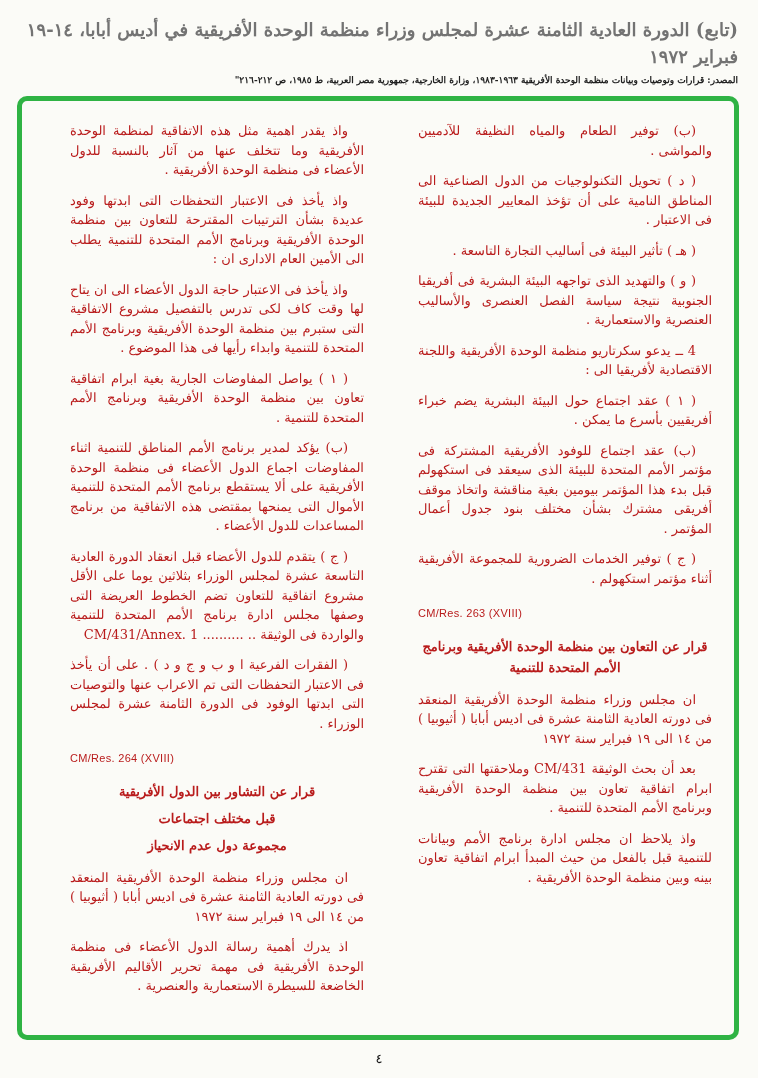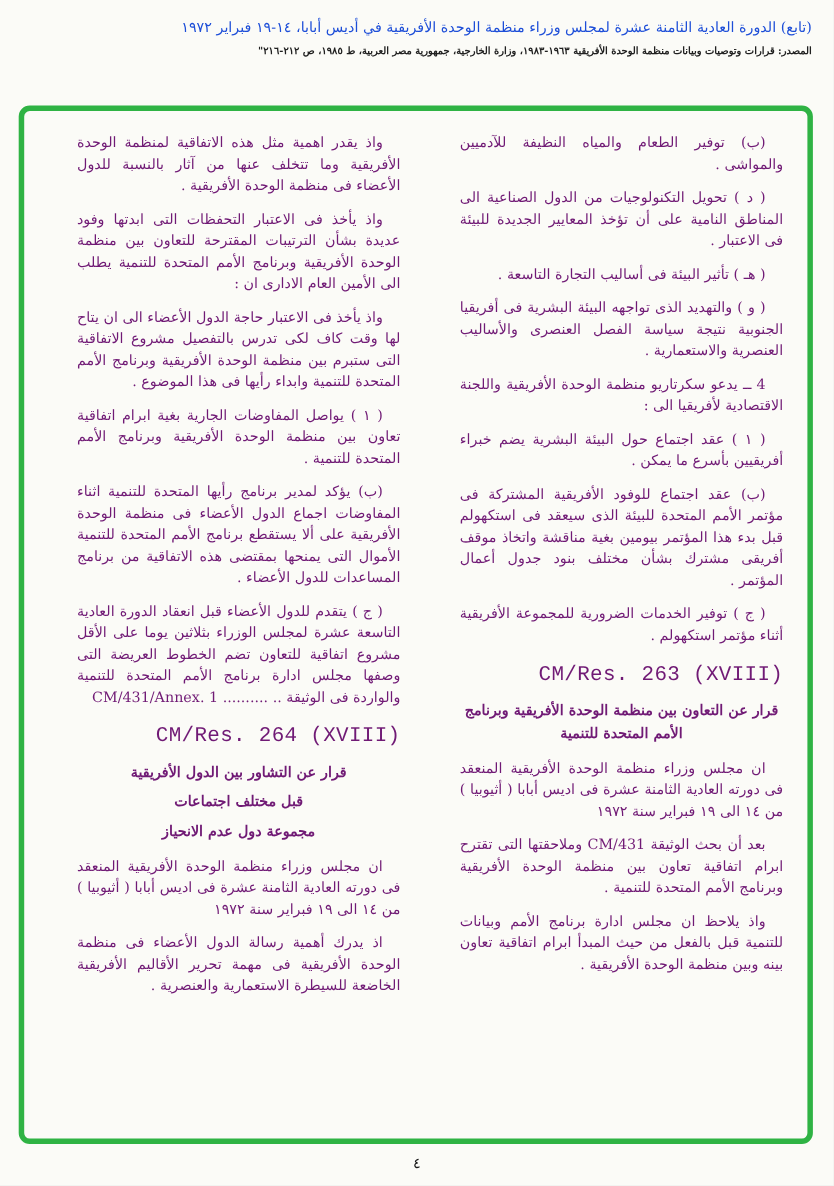--- a/index.html
+++ b/index.html
@@ -13,22 +13,22 @@
     background:#fbfbf7;
     overflow:hidden;
   }
 
   .header {
     position:absolute;
     top:16px; right:20px; left:20px;
     direction:rtl; text-align:right;
   }
   .header-title {
-    font-size:13px; font-weight:normal; line-height:1.5;
-    color:#1d4ed8;
+    font-size:18px; font-weight:bold; line-height:1.5;
+    color:#737373;
   }
   .header-source {
     font-size:9px; font-weight:bold; margin-top:5px;
     color:#202020;
   }
 
   .content-box {
     position:absolute;
     top:96px; left:17px;
     width:722px; height:944px;
@@ -41,29 +41,29 @@
   .columns {
     display:flex; direction:rtl;
     gap:26px; height:100%; overflow:hidden;
   }
   .col {
     width:50%;
     direction:rtl;
     text-align:justify;
     font-size:13px;
     line-height:19.5px;
-    color:#701a75;
+    color:#b91c1c;
     margin-left:28px;
   }
 
   p.para   { margin:0 0 11px; text-indent:16px; }
   p.code   {
-    direction:ltr; text-align:right; text-indent:0;
-    font-family:Liberation Mono, monospace;
-    font-size:19px; letter-spacing:0.3px;
+    direction:ltr; text-align:left; text-indent:0;
+    font-family:Liberation Sans, sans-serif;
+    font-size:11px; letter-spacing:0.3px;
     margin:16px 0 12px;
   }
   p.heading {
     font-weight:bold; text-align:center; text-indent:0;
     margin:2px 0 12px; line-height:21px;
   }
   p.heading.tight { margin-bottom:6px; }
 
   .page-number {
     position:absolute;
@@ -99,22 +99,23 @@
         <p class="para">ان مجلس وزراء منظمة الوحدة الأفريقية المنعقد فى دورته العادية الثامنة عشرة فى اديس أبابا ( أثيوبيا ) من ١٤ الى ١٩ فبراير سنة ١٩٧٢</p>
         <p class="para">بعد أن بحث الوثيقة CM/431 وملاحقتها التى تقترح ابرام اتفاقية تعاون بين منظمة الوحدة الأفريقية وبرنامج الأمم المتحدة للتنمية .</p>
         <p class="para">واذ يلاحظ ان مجلس ادارة برنامج الأمم وبيانات للتنمية قبل بالفعل من حيث المبدأ ابرام اتفاقية تعاون بينه وبين منظمة الوحدة الأفريقية .</p>
       </div>
 
       <div class="col">
         <p class="para">واذ يقدر اهمية مثل هذه الاتفاقية لمنظمة الوحدة الأفريقية وما تتخلف عنها من آثار بالنسبة للدول الأعضاء فى منظمة الوحدة الأفريقية .</p>
         <p class="para">واذ يأخذ فى الاعتبار التحفظات التى ابدتها وفود عديدة بشأن الترتيبات المقترحة للتعاون بين منظمة الوحدة الأفريقية وبرنامج الأمم المتحدة للتنمية يطلب الى الأمين العام الادارى ان :</p>
         <p class="para">واذ يأخذ فى الاعتبار حاجة الدول الأعضاء الى ان يتاح لها وقت كاف لكى تدرس بالتفصيل مشروع الاتفاقية التى ستبرم بين منظمة الوحدة الأفريقية وبرنامج الأمم المتحدة للتنمية وابداء رأيها فى هذا الموضوع .</p>
         <p class="para">( ١ ) يواصل المفاوضات الجارية بغية ابرام اتفاقية تعاون بين منظمة الوحدة الأفريقية وبرنامج الأمم المتحدة للتنمية .</p>
-        <p class="para">(ب) يؤكد لمدير برنامج رأيها المتحدة للتنمية اثناء المفاوضات اجماع الدول الأعضاء فى منظمة الوحدة الأفريقية على ألا يستقطع برنامج الأمم المتحدة للتنمية الأموال التى يمنحها بمقتضى هذه الاتفاقية من برنامج المساعدات للدول الأعضاء .</p>
+        <p class="para">(ب) يؤكد لمدير برنامج الأمم المناطق للتنمية اثناء المفاوضات اجماع الدول الأعضاء فى منظمة الوحدة الأفريقية على ألا يستقطع برنامج الأمم المتحدة للتنمية الأموال التى يمنحها بمقتضى هذه الاتفاقية من برنامج المساعدات للدول الأعضاء .</p>
         <p class="para">( ج ) يتقدم للدول الأعضاء قبل انعقاد الدورة العادية التاسعة عشرة لمجلس الوزراء بثلاثين يوما على الأقل مشروع اتفاقية للتعاون تضم الخطوط العريضة التى وصفها مجلس ادارة برنامج الأمم المتحدة للتنمية والواردة فى الوثيقة .. .......... CM/431/Annex. 1</p>
+        <p class="para">( الفقرات الفرعية ا و ب و ج و د ) . على أن يأخذ فى الاعتبار التحفظات التى تم الاعراب عنها والتوصيات التى ابدتها الوفود فى الدورة الثامنة عشرة لمجلس الوزراء .</p>
         <p class="code">CM/Res. 264 (XVIII)</p>
         <p class="heading tight">قرار عن التشاور بين الدول الأفريقية</p>
         <p class="heading tight">قبل مختلف اجتماعات</p>
         <p class="heading">مجموعة دول عدم الانحياز</p>
         <p class="para">ان مجلس وزراء منظمة الوحدة الأفريقية المنعقد فى دورته العادية الثامنة عشرة فى اديس أبابا ( أثيوبيا ) من ١٤ الى ١٩ فبراير سنة ١٩٧٢</p>
         <p class="para">اذ يدرك أهمية رسالة الدول الأعضاء فى منظمة الوحدة الأفريقية فى مهمة تحرير الأقاليم الأفريقية الخاضعة للسيطرة الاستعمارية والعنصرية .</p>
       </div>
 
     </div>
   </div>

